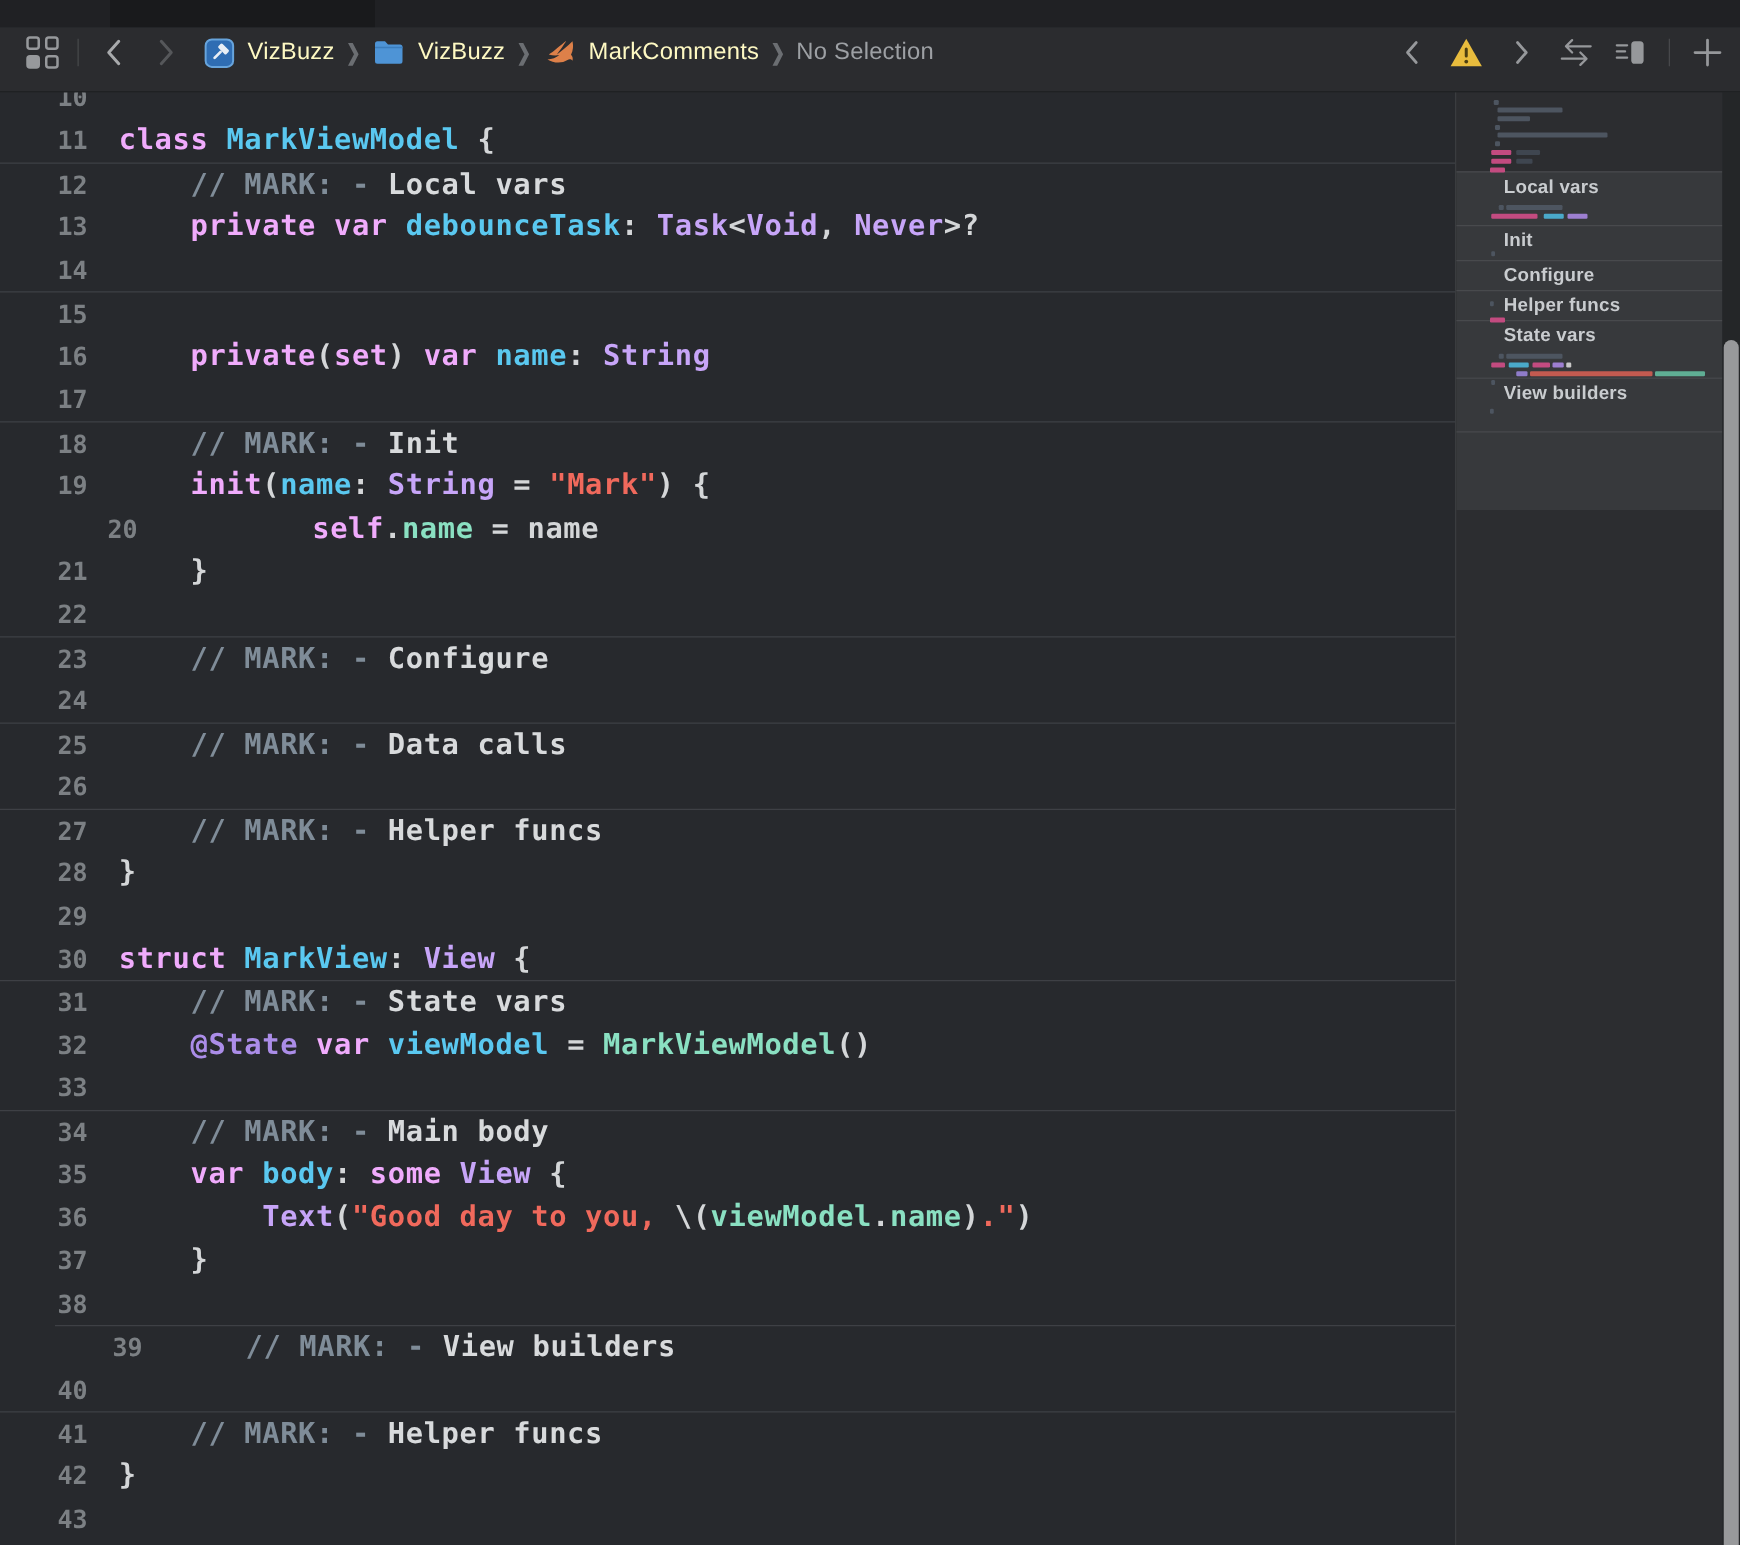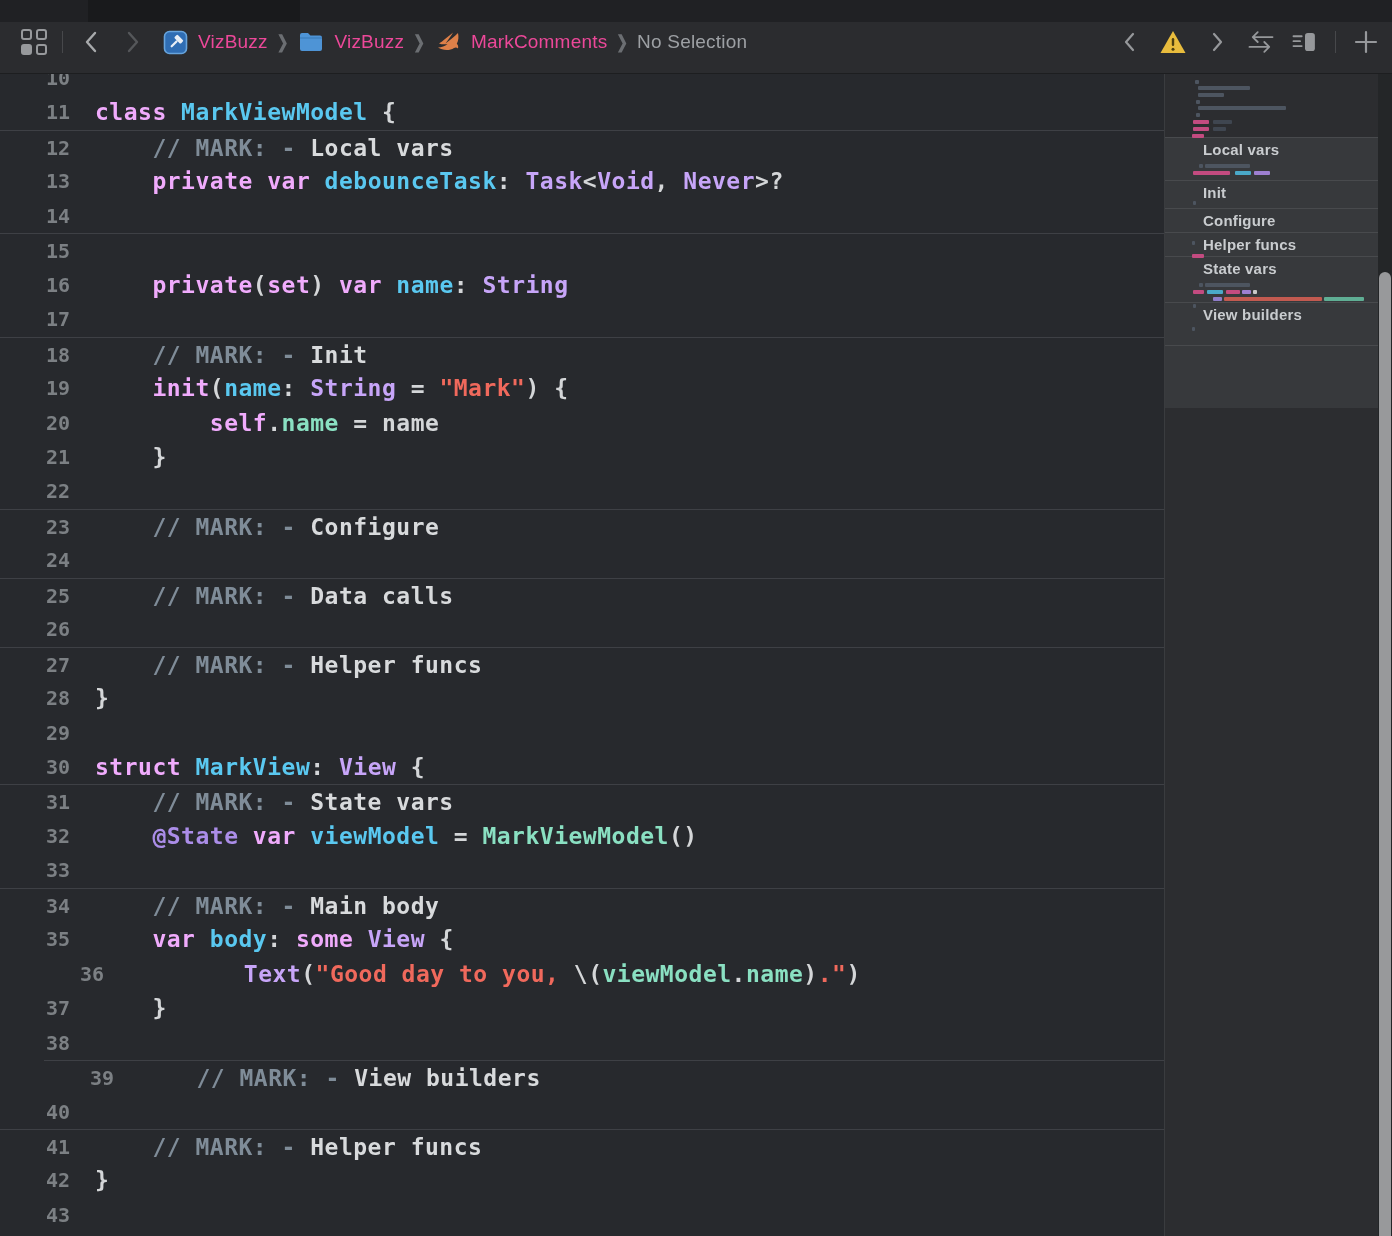--- a/index.html
+++ b/index.html
@@ -15,21 +15,21 @@
   .toolbar {
     position:absolute; left:0; top:22px; width:100%; height:52px;
     background:#2b2c2f; border-bottom:1px solid #1d1e20;
   }
   .toolbar-inner { position:absolute; left:0; top:0; height:40px; width:100%; display:flex; align-items:center; }
   .tb-left { display:flex; align-items:center; padding-left:20px; gap:14px; }
   .tb-icon { display:flex; align-items:center; justify-content:center; width:28px; height:28px; cursor:default; }
   .tb-divider { width:1px; height:22px; background:#47484b; }
   .crumbs { display:flex; align-items:center; gap:9px; margin-left:14px; }
   .crumb { display:flex; align-items:center; gap:9px; }
-  .crumb-label { font-size:19px; color:#ec4899; letter-spacing:.2px; }
+  .crumb-label { font-size:19px; color:#fef9c3; letter-spacing:.2px; }
   .crumb-label.last { color:#9da0a4; }
   .crumb-sep { color:#6b6e72; font-size:14px; font-weight:bold; transform:scaleY(1.25); }
   .tb-right { position:absolute; right:12px; top:0; height:40px; display:flex; align-items:center; gap:16px; }
   
   .editor {
     position:absolute; left:0; top:74px; width:1164px; bottom:0;
     background:#27292d; overflow:hidden;
   }
   .row { position:absolute; left:0; width:100%; height:34.45px; }
   .row.sep { border-top:1px solid #3e4045; }
@@ -225,21 +225,21 @@
           <span class="code"></span>
         </div>
         <div class="row sep" style="top: 262.6px;">
           <span class="ln">18</span>
           <span class="code"><span class="tk-plain">    </span><span class="tk-cmt">// MARK: - </span><span class="tk-mark">Init</span></span>
         </div>
         <div class="row" style="top: 297.05px;">
           <span class="ln">19</span>
           <span class="code"><span class="tk-plain">    </span><span class="tk-kw">init</span><span class="tk-plain">(</span><span class="tk-decl">name</span><span class="tk-plain">: </span><span class="tk-type">String</span><span class="tk-plain"> = </span><span class="tk-str">"Mark"</span><span class="tk-plain">) {</span></span>
         </div>
-        <div class="row" style="top: 331.5px;">
+        <div class="row" style="top: 331.5px; margin-left: 40px;">
           <span class="ln">20</span>
           <span class="code"><span class="tk-plain">        </span><span class="tk-kw">self</span><span class="tk-plain">.</span><span class="tk-proj">name</span><span class="tk-plain"> = name</span></span>
         </div>
         <div class="row" style="top: 365.95px;">
           <span class="ln">21</span>
           <span class="code"><span class="tk-plain">    }</span></span>
         </div>
         <div class="row" style="top: 400.4px;">
           <span class="ln">22</span>
           <span class="code"></span>
@@ -289,21 +289,21 @@
           <span class="code"></span>
         </div>
         <div class="row sep" style="top: 813.8px;">
           <span class="ln">34</span>
           <span class="code"><span class="tk-plain">    </span><span class="tk-cmt">// MARK: - </span><span class="tk-mark">Main body</span></span>
         </div>
         <div class="row" style="top: 848.25px;">
           <span class="ln">35</span>
           <span class="code"><span class="tk-plain">    </span><span class="tk-kw">var</span><span class="tk-plain"> </span><span class="tk-decl">body</span><span class="tk-plain">: </span><span class="tk-kw">some</span><span class="tk-plain"> </span><span class="tk-type">View</span><span class="tk-plain"> {</span></span>
         </div>
-        <div class="row" style="top: 882.7px; margin-left: 34px;">
+        <div class="row" style="top: 882.7px;">
           <span class="ln">36</span>
           <span class="code"><span class="tk-plain">        </span><span class="tk-type">Text</span><span class="tk-plain">(</span><span class="tk-str">"Good day to you, </span><span class="tk-plain">\(</span><span class="tk-proj">viewModel</span><span class="tk-plain">.</span><span class="tk-proj">name</span><span class="tk-plain">)</span><span class="tk-str">."</span><span class="tk-plain">)</span></span>
         </div>
         <div class="row" style="top: 917.15px;">
           <span class="ln">37</span>
           <span class="code"><span class="tk-plain">    }</span></span>
         </div>
         <div class="row" style="top: 951.6px;">
           <span class="ln">38</span>
           <span class="code"></span>

